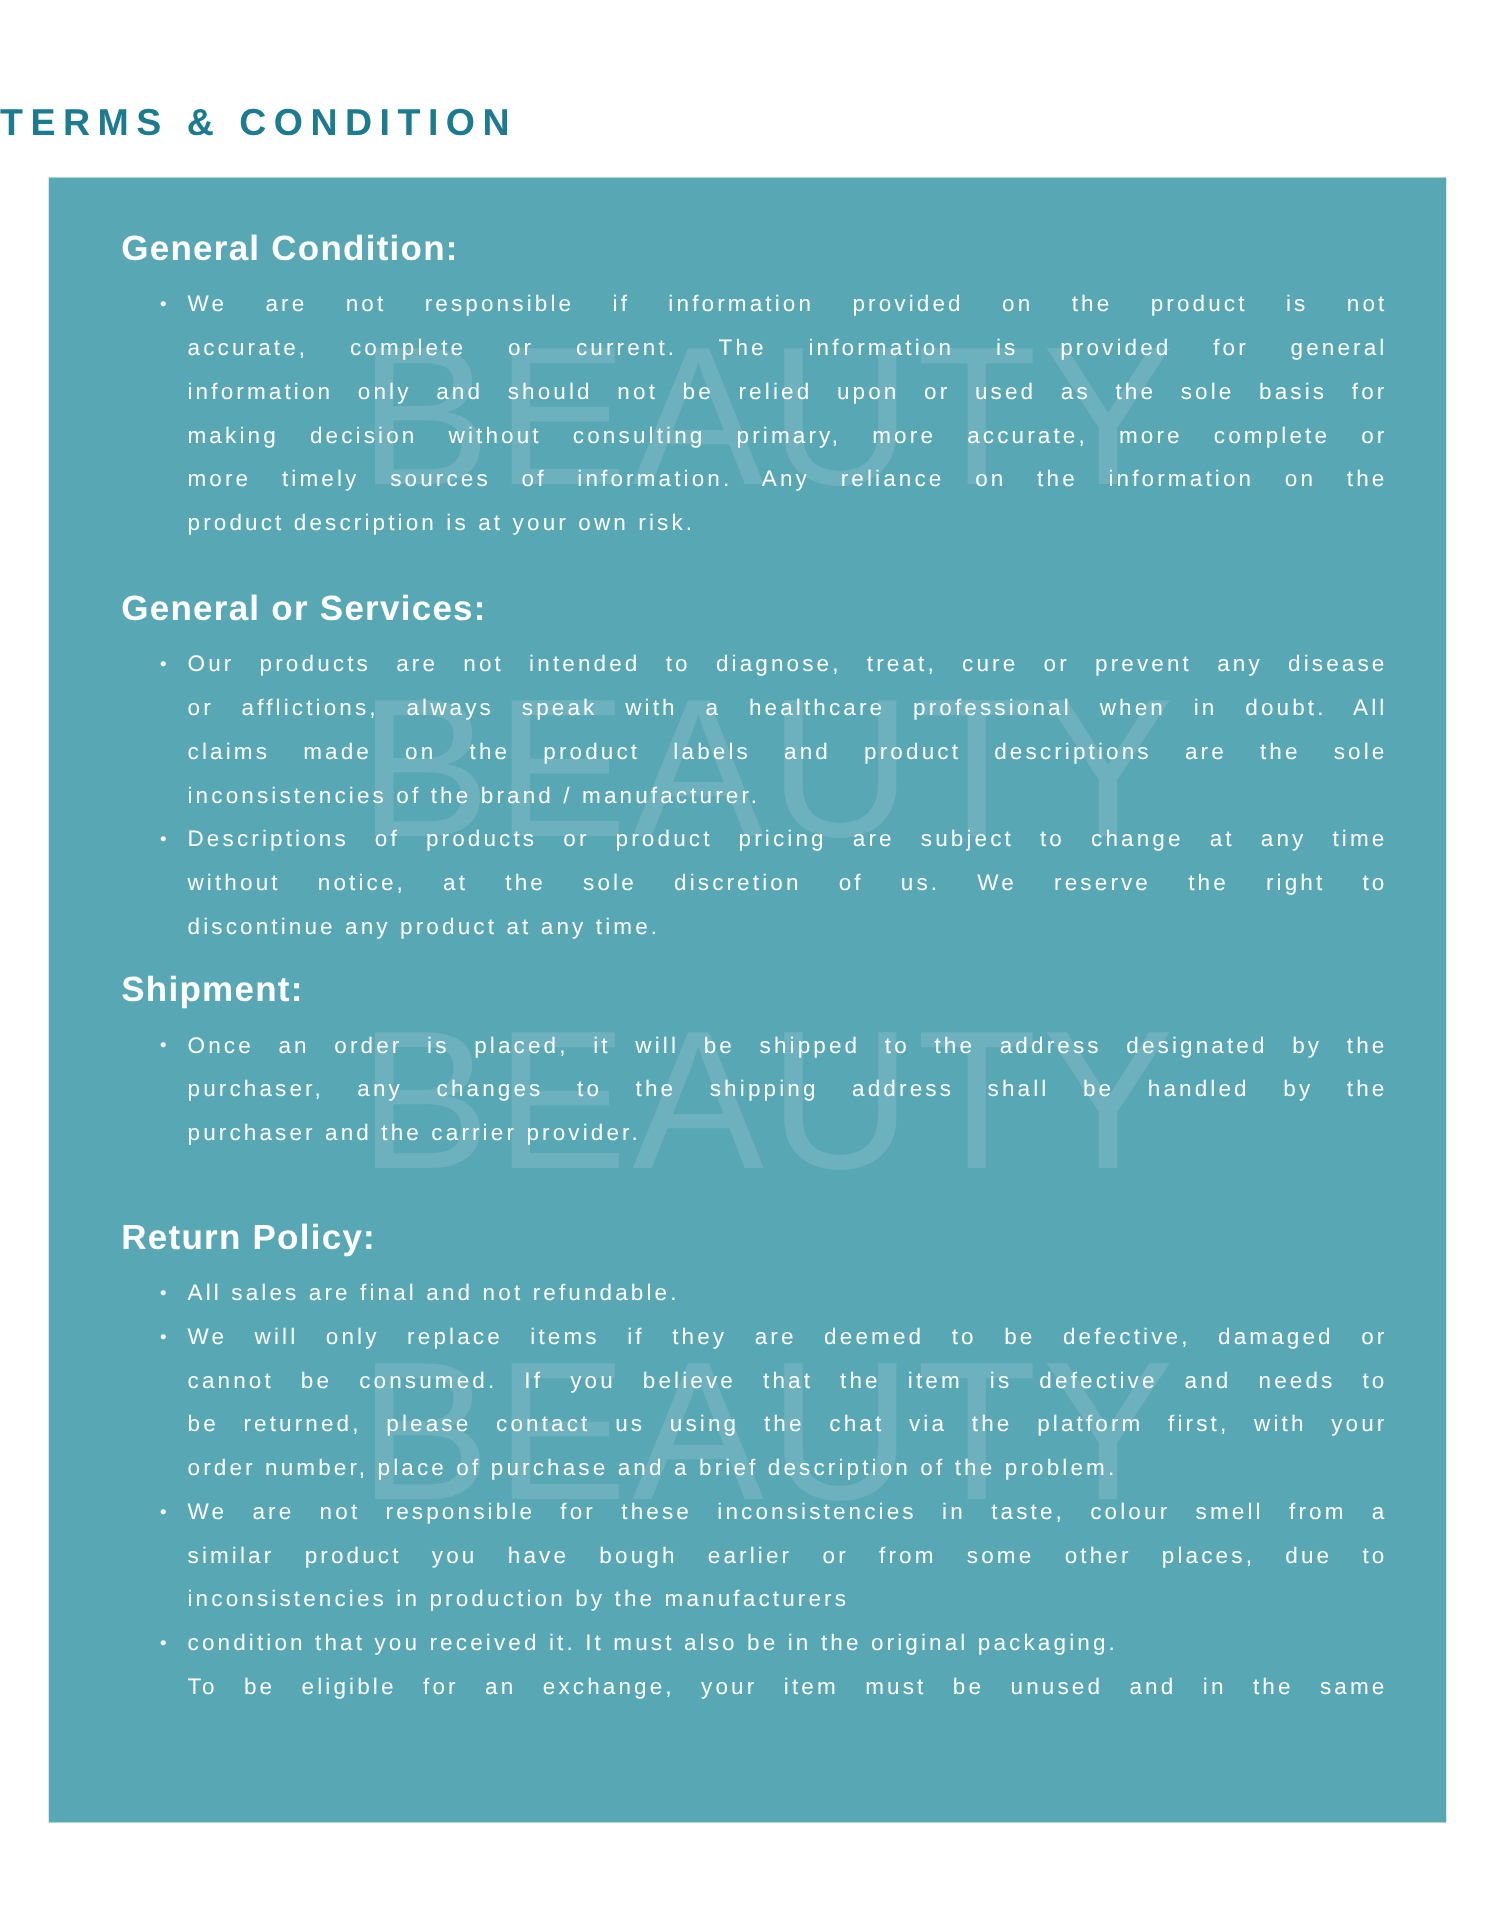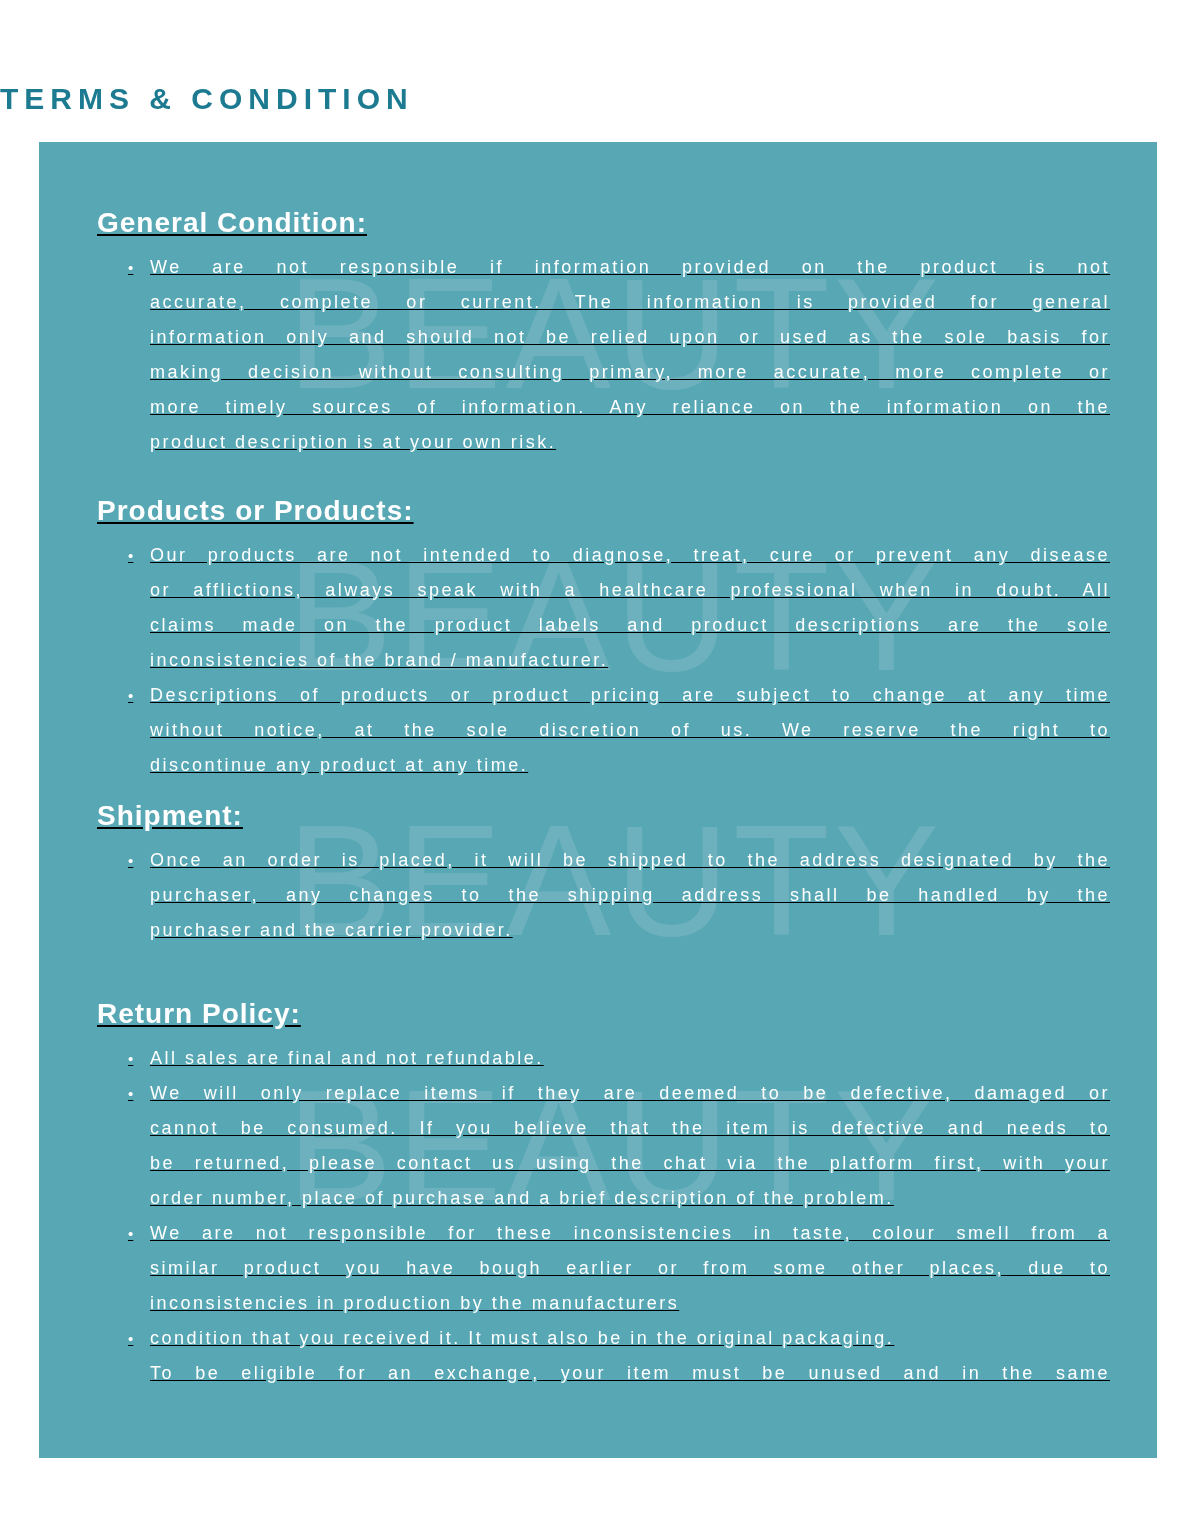--- a/index.html
+++ b/index.html
@@ -45,22 +45,21 @@
     white-space:nowrap;
     pointer-events:none;
   }
   .wm1{top:112px;}
   .wm2{top:394px;}
   .wm3{top:659px;}
   .wm4{top:924px;}
   .content{
     position:absolute;
     inset:0;
-    padding:64px 47px 0 58px;
-    text-decoration:underline;
+    padding:40px 47px 0 58px;
   }
   .section{position:relative;}
   .section:nth-child(2){margin-top:34px;}
   .section:nth-child(3){margin-top:16px;}
   .section:nth-child(4){margin-top:49px;}
   .section h2{
     font-size:28px;
     font-weight:700;
     letter-spacing:1px;
     line-height:34px;
@@ -117,21 +116,21 @@
               <div class="line">We are not responsible if information provided on the product is not</div>
               <div class="line">accurate, complete or current. The information is provided for general</div>
               <div class="line">information only and should not be relied upon or used as the sole basis for</div>
               <div class="line">making decision without consulting primary, more accurate, more complete or</div>
               <div class="line">more timely sources of information. Any reliance on the information on the</div>
               <div class="line last">product description is at your own risk.</div>
             </div>
           </div>
         </section>
         <section class="section">
-          <h2>Products or Products:</h2>
+          <h2>General or Services:</h2>
           <div class="bullet">
             <span class="dot">•</span>
             <div class="blines">
               <div class="line">Our products are not intended to diagnose, treat, cure or prevent any disease</div>
               <div class="line">or afflictions, always speak with a healthcare professional when in doubt. All</div>
               <div class="line">claims made on the product labels and product descriptions are the sole</div>
               <div class="line last">inconsistencies of the brand / manufacturer.</div>
             </div>
           </div>
           <div class="bullet">

